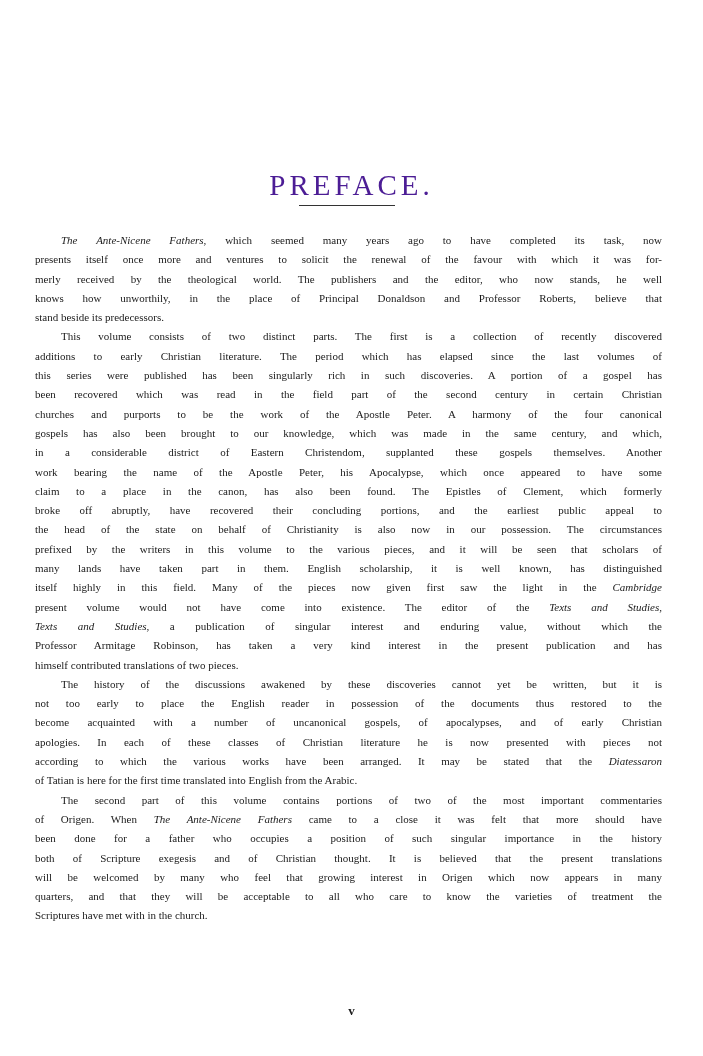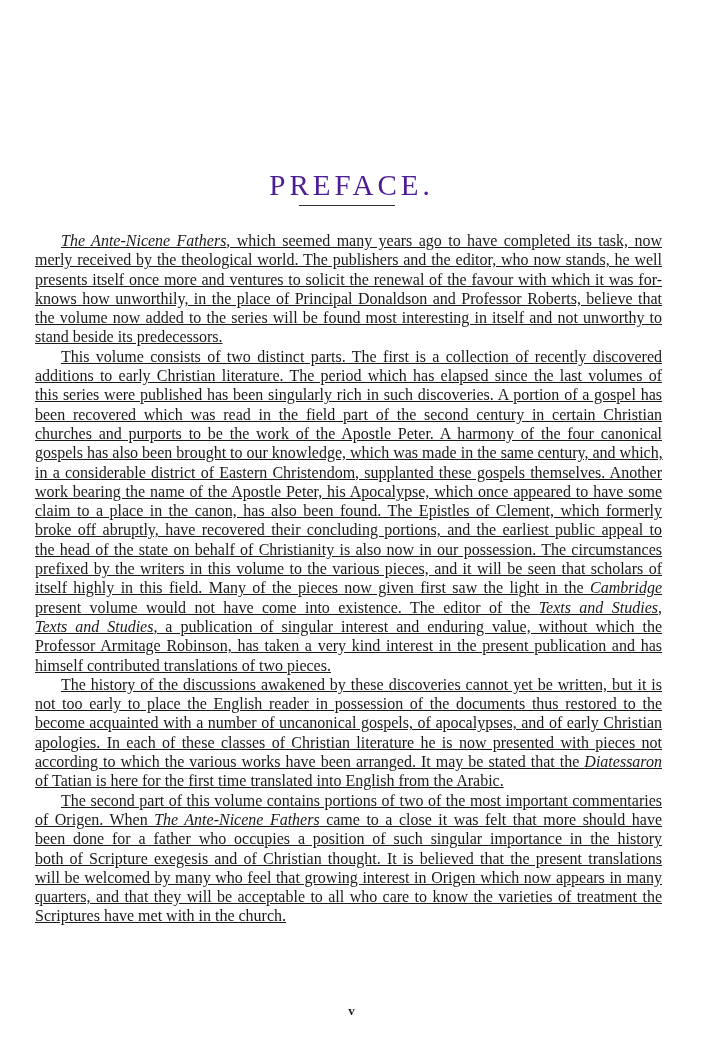--- a/index.html
+++ b/index.html
@@ -12,59 +12,59 @@
     .title {
       position: absolute; top: 150px; left: 0; width: 703px; text-align: center;
       font-size: 29px; letter-spacing: 4px; font-weight: normal; color: #4c1d95;
     }
     .title-rule {
       position: absolute; top: 205px; left: 299px; width: 96px; height: 0;
       border-top: 1px solid #333;
     }
     .body { position: absolute; left: 35px; top: 231px; width: 627px; }
     .line {
-      display: block; height: 19.3px; line-height: 19.3px; font-size: 16px;
-      white-space: nowrap; text-align: justify; text-align-last: justify; text-decoration: underline;
+      display: block; height: 19.3px; line-height: 19.3px; font-size: 11px;
+      white-space: nowrap; text-align: justify; text-align-last: justify;
     }
     .line.last { text-align-last: left; }
     .line.indent { padding-left: 26px; }
     i { font-style: italic; }
     .folio {
       position: absolute; top: 1003px; left: 0; width: 703px; text-align: center;
       font-size: 13px; font-weight: bold;
     }
   </style>
 </head>
 <body>
 
 <div class="page">
   <h1 class="title">PREFACE.</h1>
   <div class="title-rule"></div>
   <div class="body" id="body">
       <div>
         <span class="line indent"><i>The Ante-Nicene Fathers</i><span>, which seemed many years ago to have completed its task, now</span></span>
+        <span class="line"><span>presents itself once more and ventures to solicit the renewal of the favour with which it was for-</span></span>
         <span class="line"><span>merly received by the theological world.  The publishers and the editor, who now stands, he well</span></span>
-        <span class="line"><span>presents itself once more and ventures to solicit the renewal of the favour with which it was for-</span></span>
         <span class="line"><span>knows how unworthily, in the place of Principal Donaldson and Professor Roberts, believe that</span></span>
-        <span class="line"><span>the volume now added to the series will be found most interesting in itself and not unworthy to</span></span>
         <span class="line last"><span>stand beside its predecessors.</span></span>
       </div>
       <div>
         <span class="line indent"><span>This volume consists of two distinct parts.  The first is a collection of recently discovered</span></span>
         <span class="line"><span>additions to early Christian literature.  The period which has elapsed since the last volumes of</span></span>
         <span class="line"><span>this series were published has been singularly rich in such discoveries.  A portion of a gospel has</span></span>
         <span class="line"><span>been recovered which was read in the field part of the second century in certain Christian</span></span>
         <span class="line"><span>churches and purports to be the work of the Apostle Peter.  A harmony of the four canonical</span></span>
         <span class="line"><span>gospels has also been brought to our knowledge, which was made in the same century, and which,</span></span>
         <span class="line"><span>in a considerable district of Eastern Christendom, supplanted these gospels themselves.  Another</span></span>
         <span class="line"><span>work bearing the name of the Apostle Peter, his Apocalypse, which once appeared to have some</span></span>
         <span class="line"><span>claim to a place in the canon, has also been found.  The Epistles of Clement, which formerly</span></span>
         <span class="line"><span>broke off abruptly, have recovered their concluding portions, and the earliest public appeal to</span></span>
         <span class="line"><span>the head of the state on behalf of Christianity is also now in our possession.  The circumstances</span></span>
         <span class="line"><span>prefixed by the writers in this volume to the various pieces, and it will be seen that scholars of</span></span>
+        <span class="line"><span>many lands have taken part in them.  English scholarship, it is well known, has distinguished</span></span>
         <span class="line"><span>itself highly in this field.  Many of the pieces now given first saw the light in the </span><i>Cambridge</i></span>
         <span class="line"><span>present volume would not have come into existence.  The editor of the </span><i>Texts and Studies</i><span>,</span></span>
         <span class="line"><i>Texts and Studies</i><span>, a publication of singular interest and enduring value, without which the</span></span>
         <span class="line"><span>Professor Armitage Robinson, has taken a very kind interest in the present publication and has</span></span>
         <span class="line last"><span>himself contributed translations of two pieces.</span></span>
       </div>
       <div>
         <span class="line indent"><span>The history of the discussions awakened by these discoveries cannot yet be written, but it is</span></span>
         <span class="line"><span>not too early to place the English reader in possession of the documents thus restored to the</span></span>
         <span class="line"><span>become acquainted with a number of uncanonical gospels, of apocalypses, and of early Christian</span></span>

